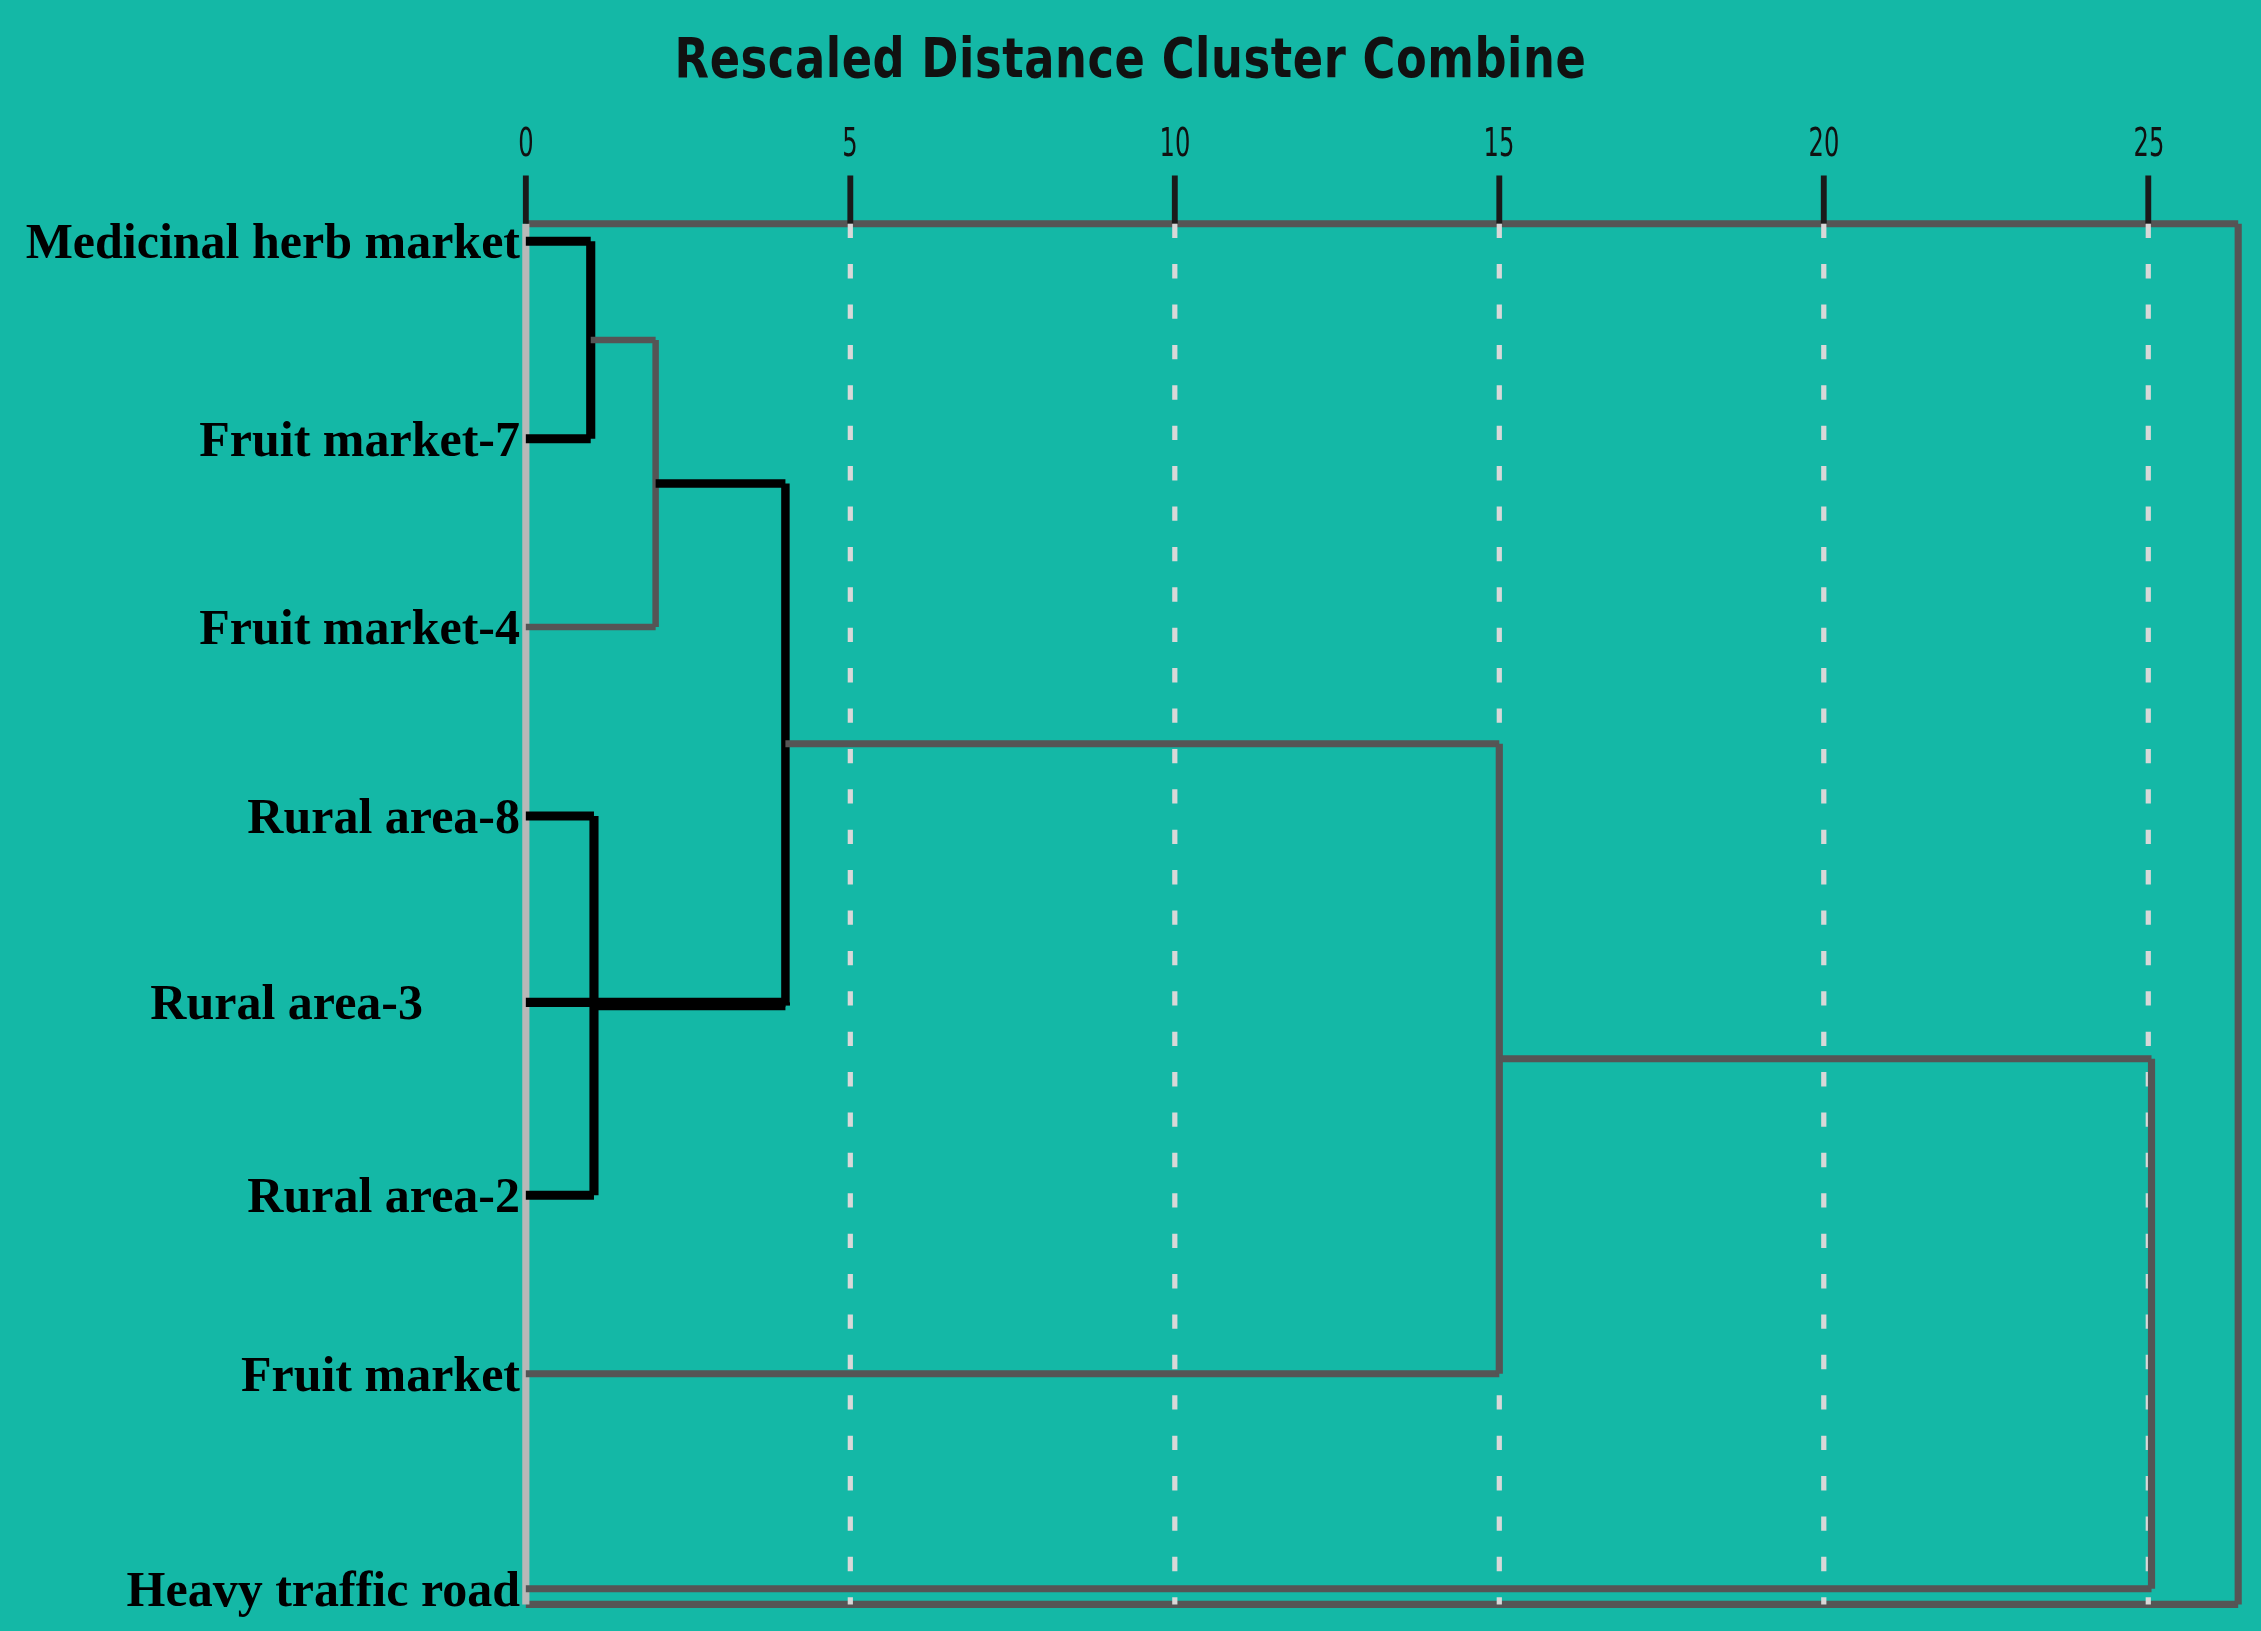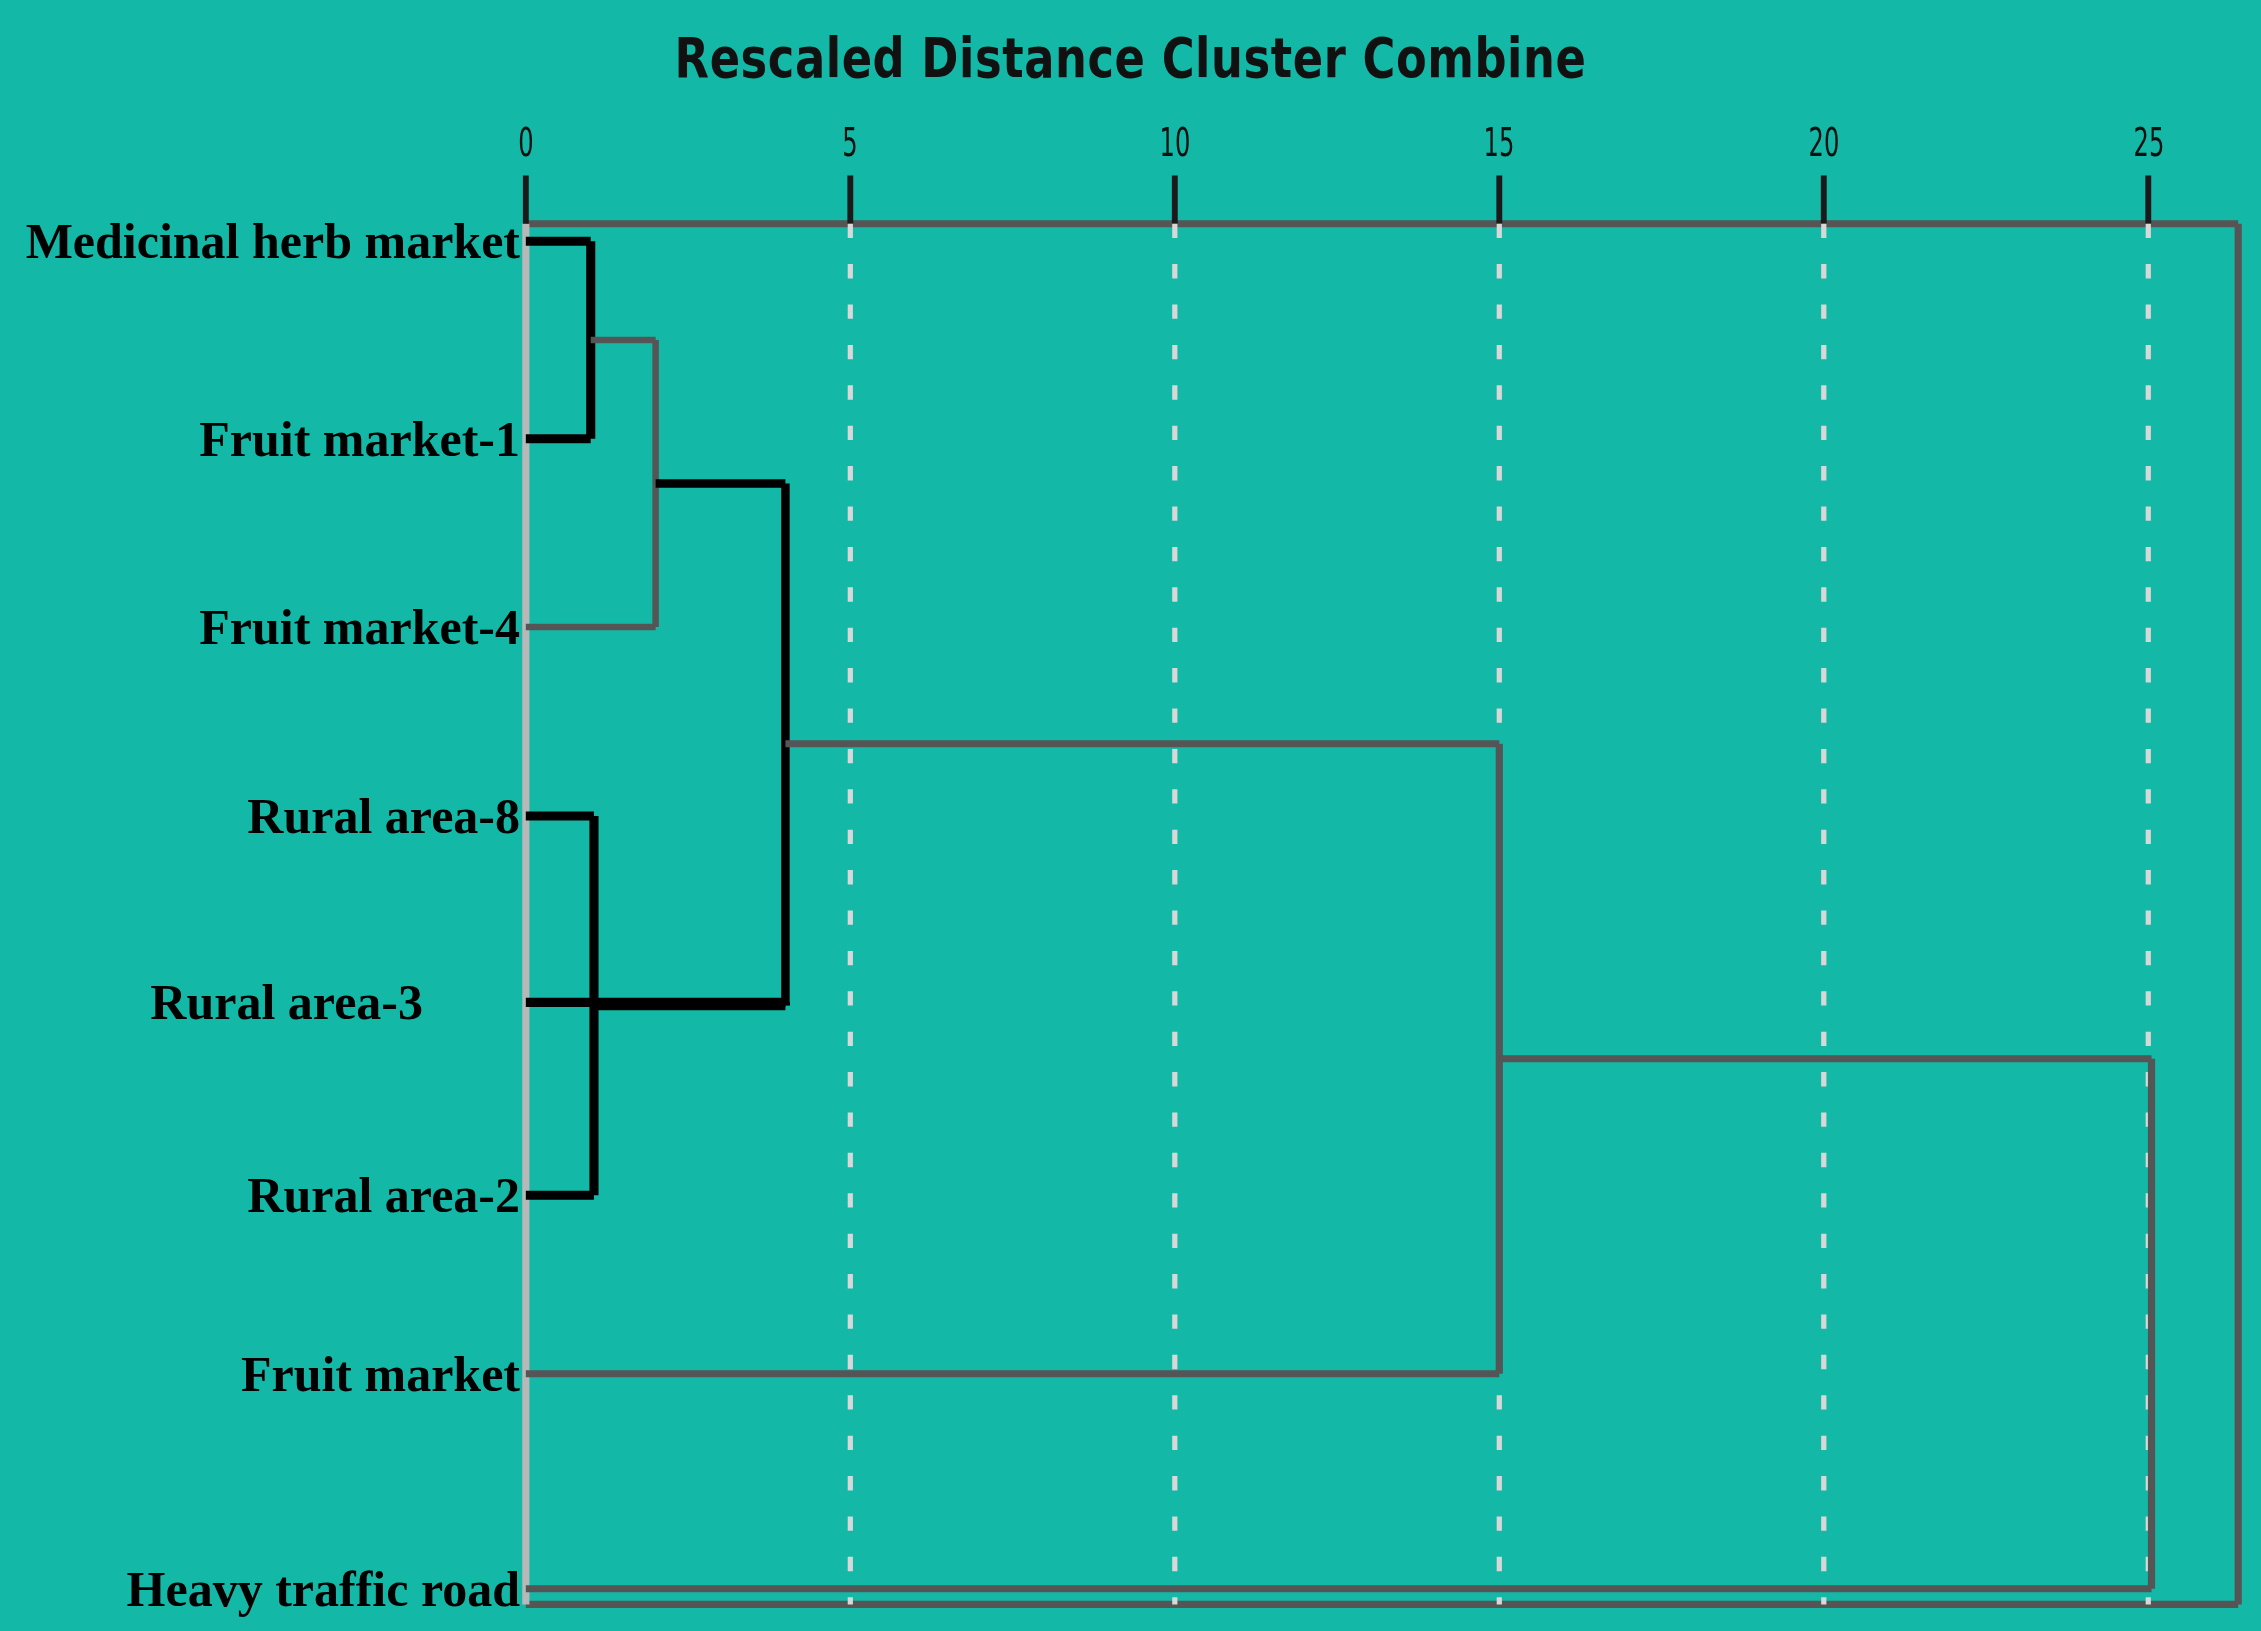--- a/index.html
+++ b/index.html
@@ -55,21 +55,21 @@
     <span class="tick-label" style="left:526px;top:120px;">0</span>
     <span class="tick-label" style="left:850px;top:120px;">5</span>
     <span class="tick-label" style="left:1175px;top:120px;">10</span>
     <span class="tick-label" style="left:1499px;top:120px;">15</span>
     <span class="tick-label" style="left:1824px;top:120px;">20</span>
     <span class="tick-label" style="left:2149px;top:120px;">25</span>
   </div>
 
   <div id="leaf-labels">
     <span class="leaf-label" style="right:1741px;top:241px;">Medicinal herb market</span>
-    <span class="leaf-label" style="right:1741px;top:439px;">Fruit market-1</span>
+    <span class="leaf-label" style="right:1741px;top:439px;">Fruit market-7</span>
     <span class="leaf-label" style="right:1741px;top:627px;">Fruit market-4</span>
     <span class="leaf-label" style="right:1741px;top:816px;">Rural area-8</span>
     <span class="leaf-label" style="right:1838px;top:1002px;">Rural area-3</span>
     <span class="leaf-label" style="right:1741px;top:1195px;">Rural area-2</span>
     <span class="leaf-label" style="right:1741px;top:1374px;">Fruit market</span>
     <span class="leaf-label" style="right:1741px;top:1589px;margin-left:6px;">Heavy traffic road</span>
   </div>
 
   <svg id="plot" width="2261" height="1632" viewBox="0 0 3470 2504">
       <line x1="807" y1="343" x2="3435" y2="343" stroke="#555555" stroke-width="11"></line>

